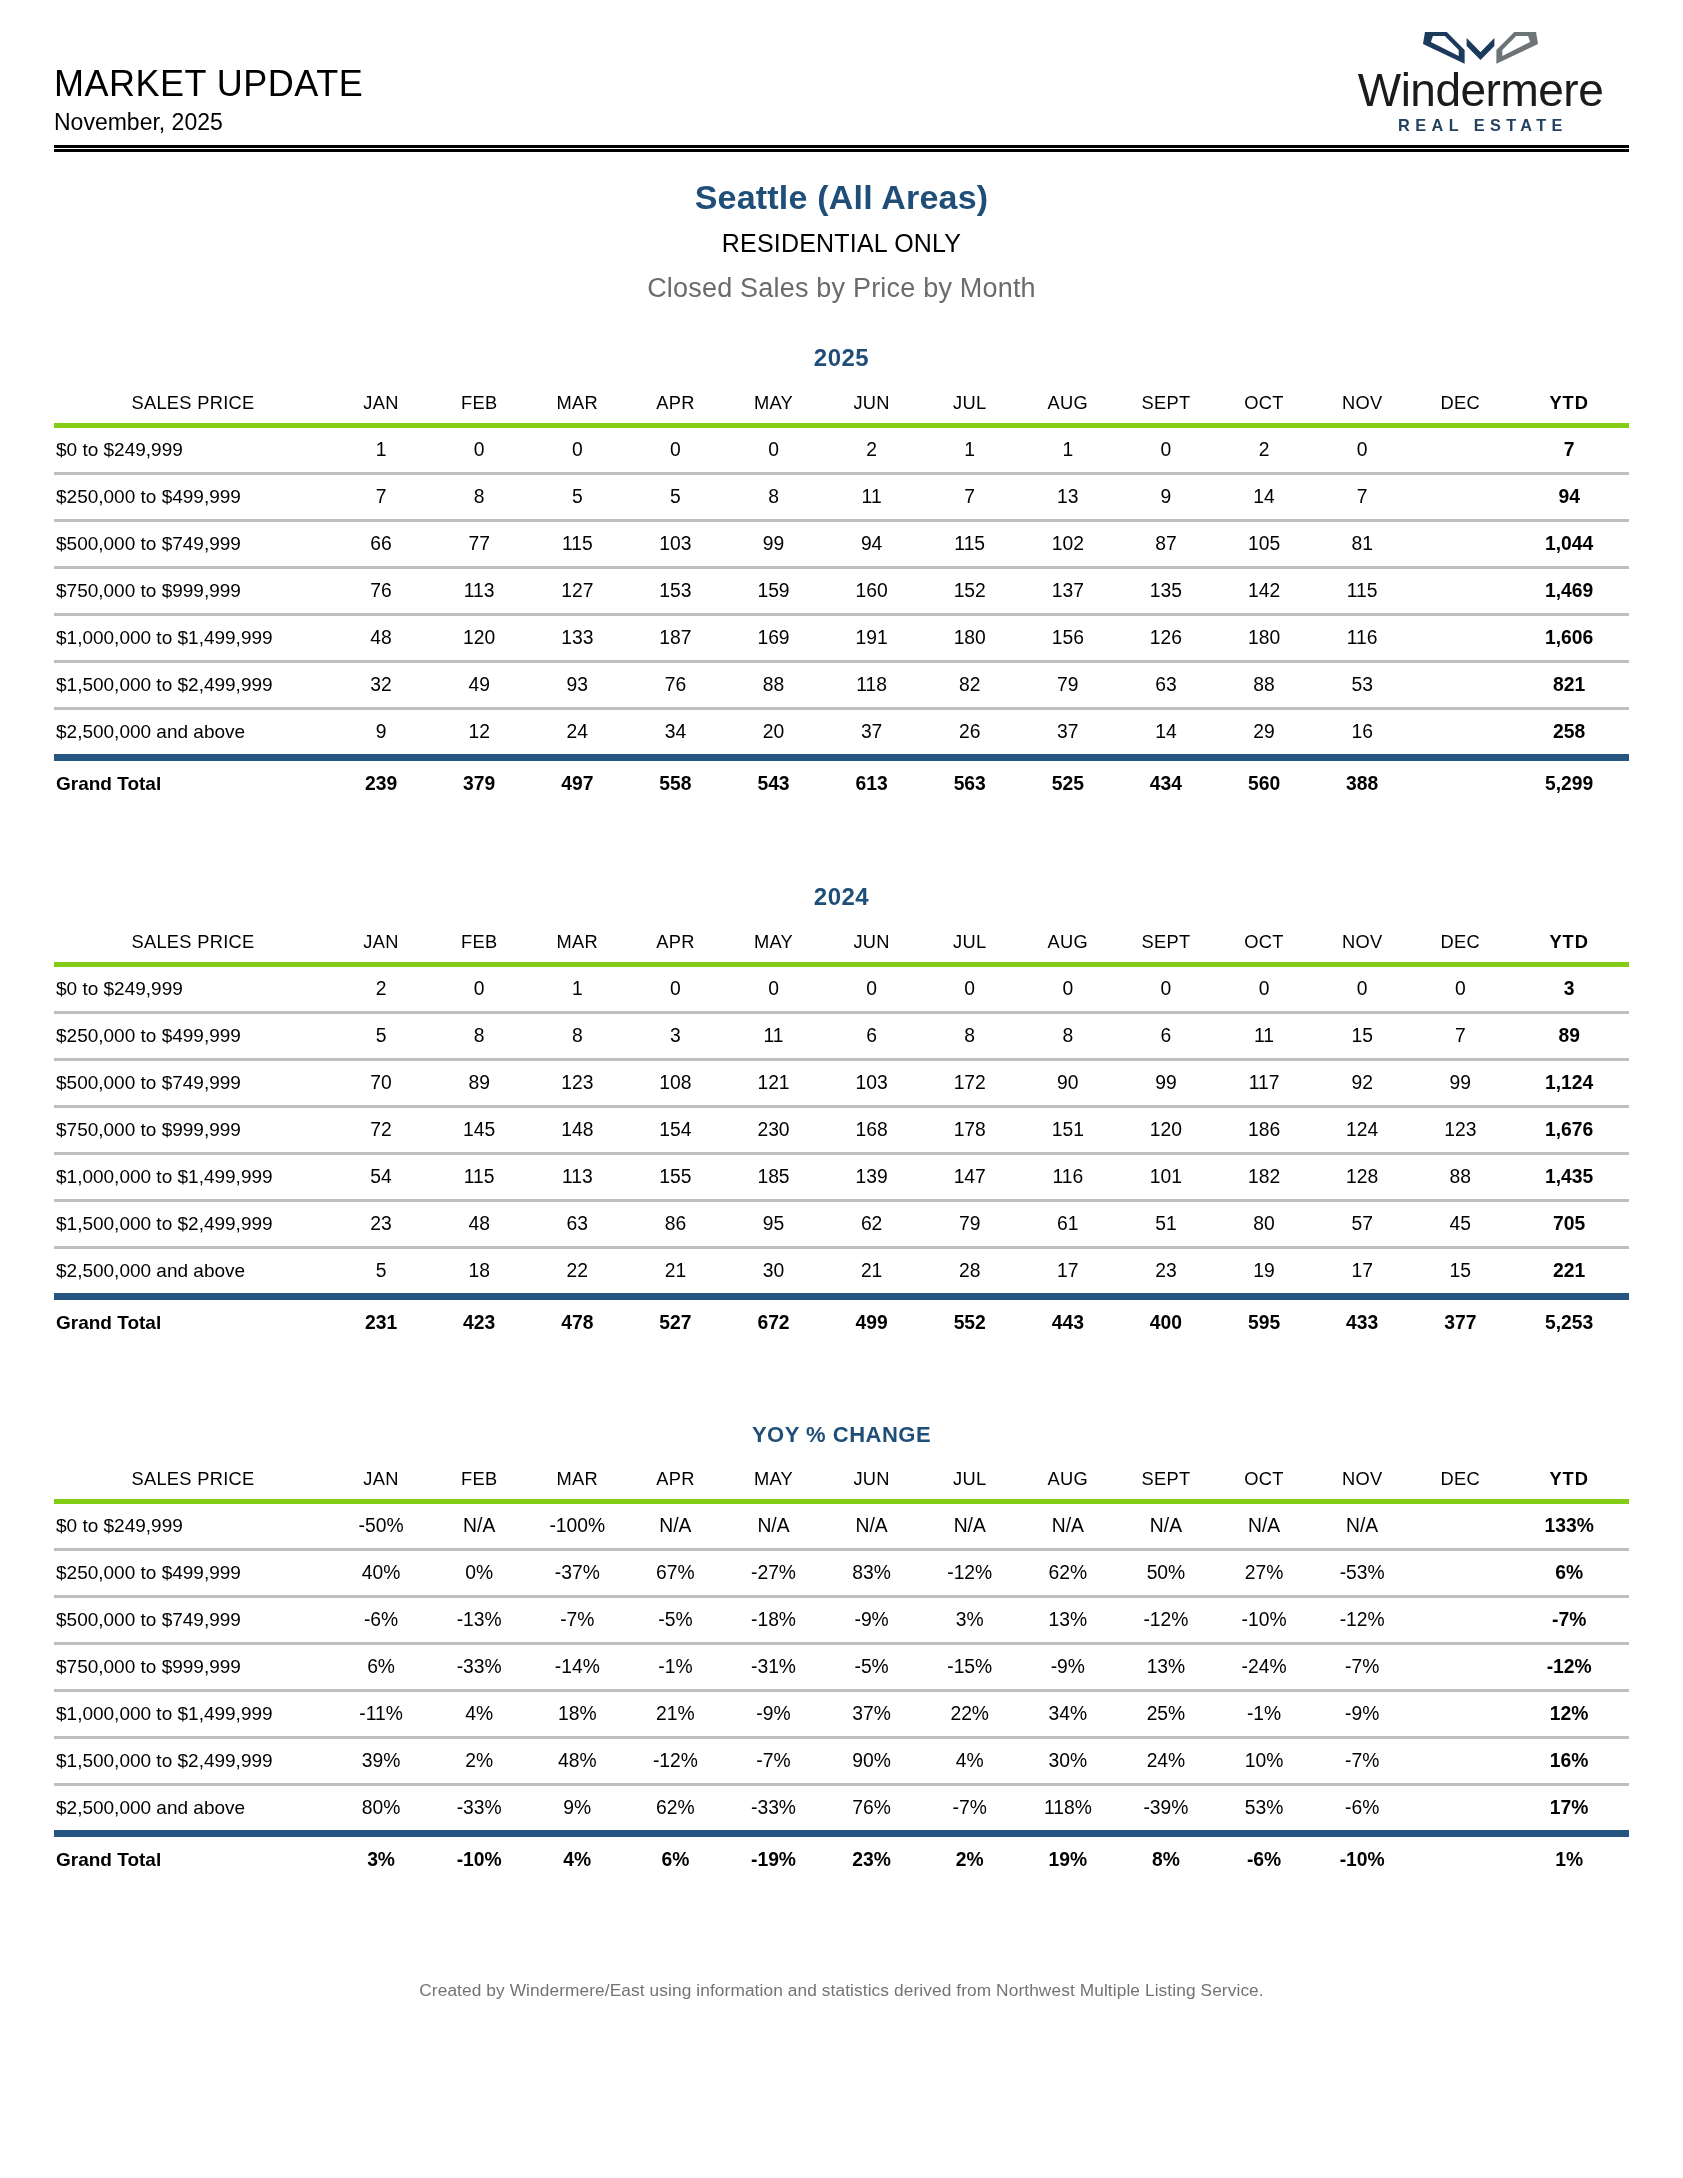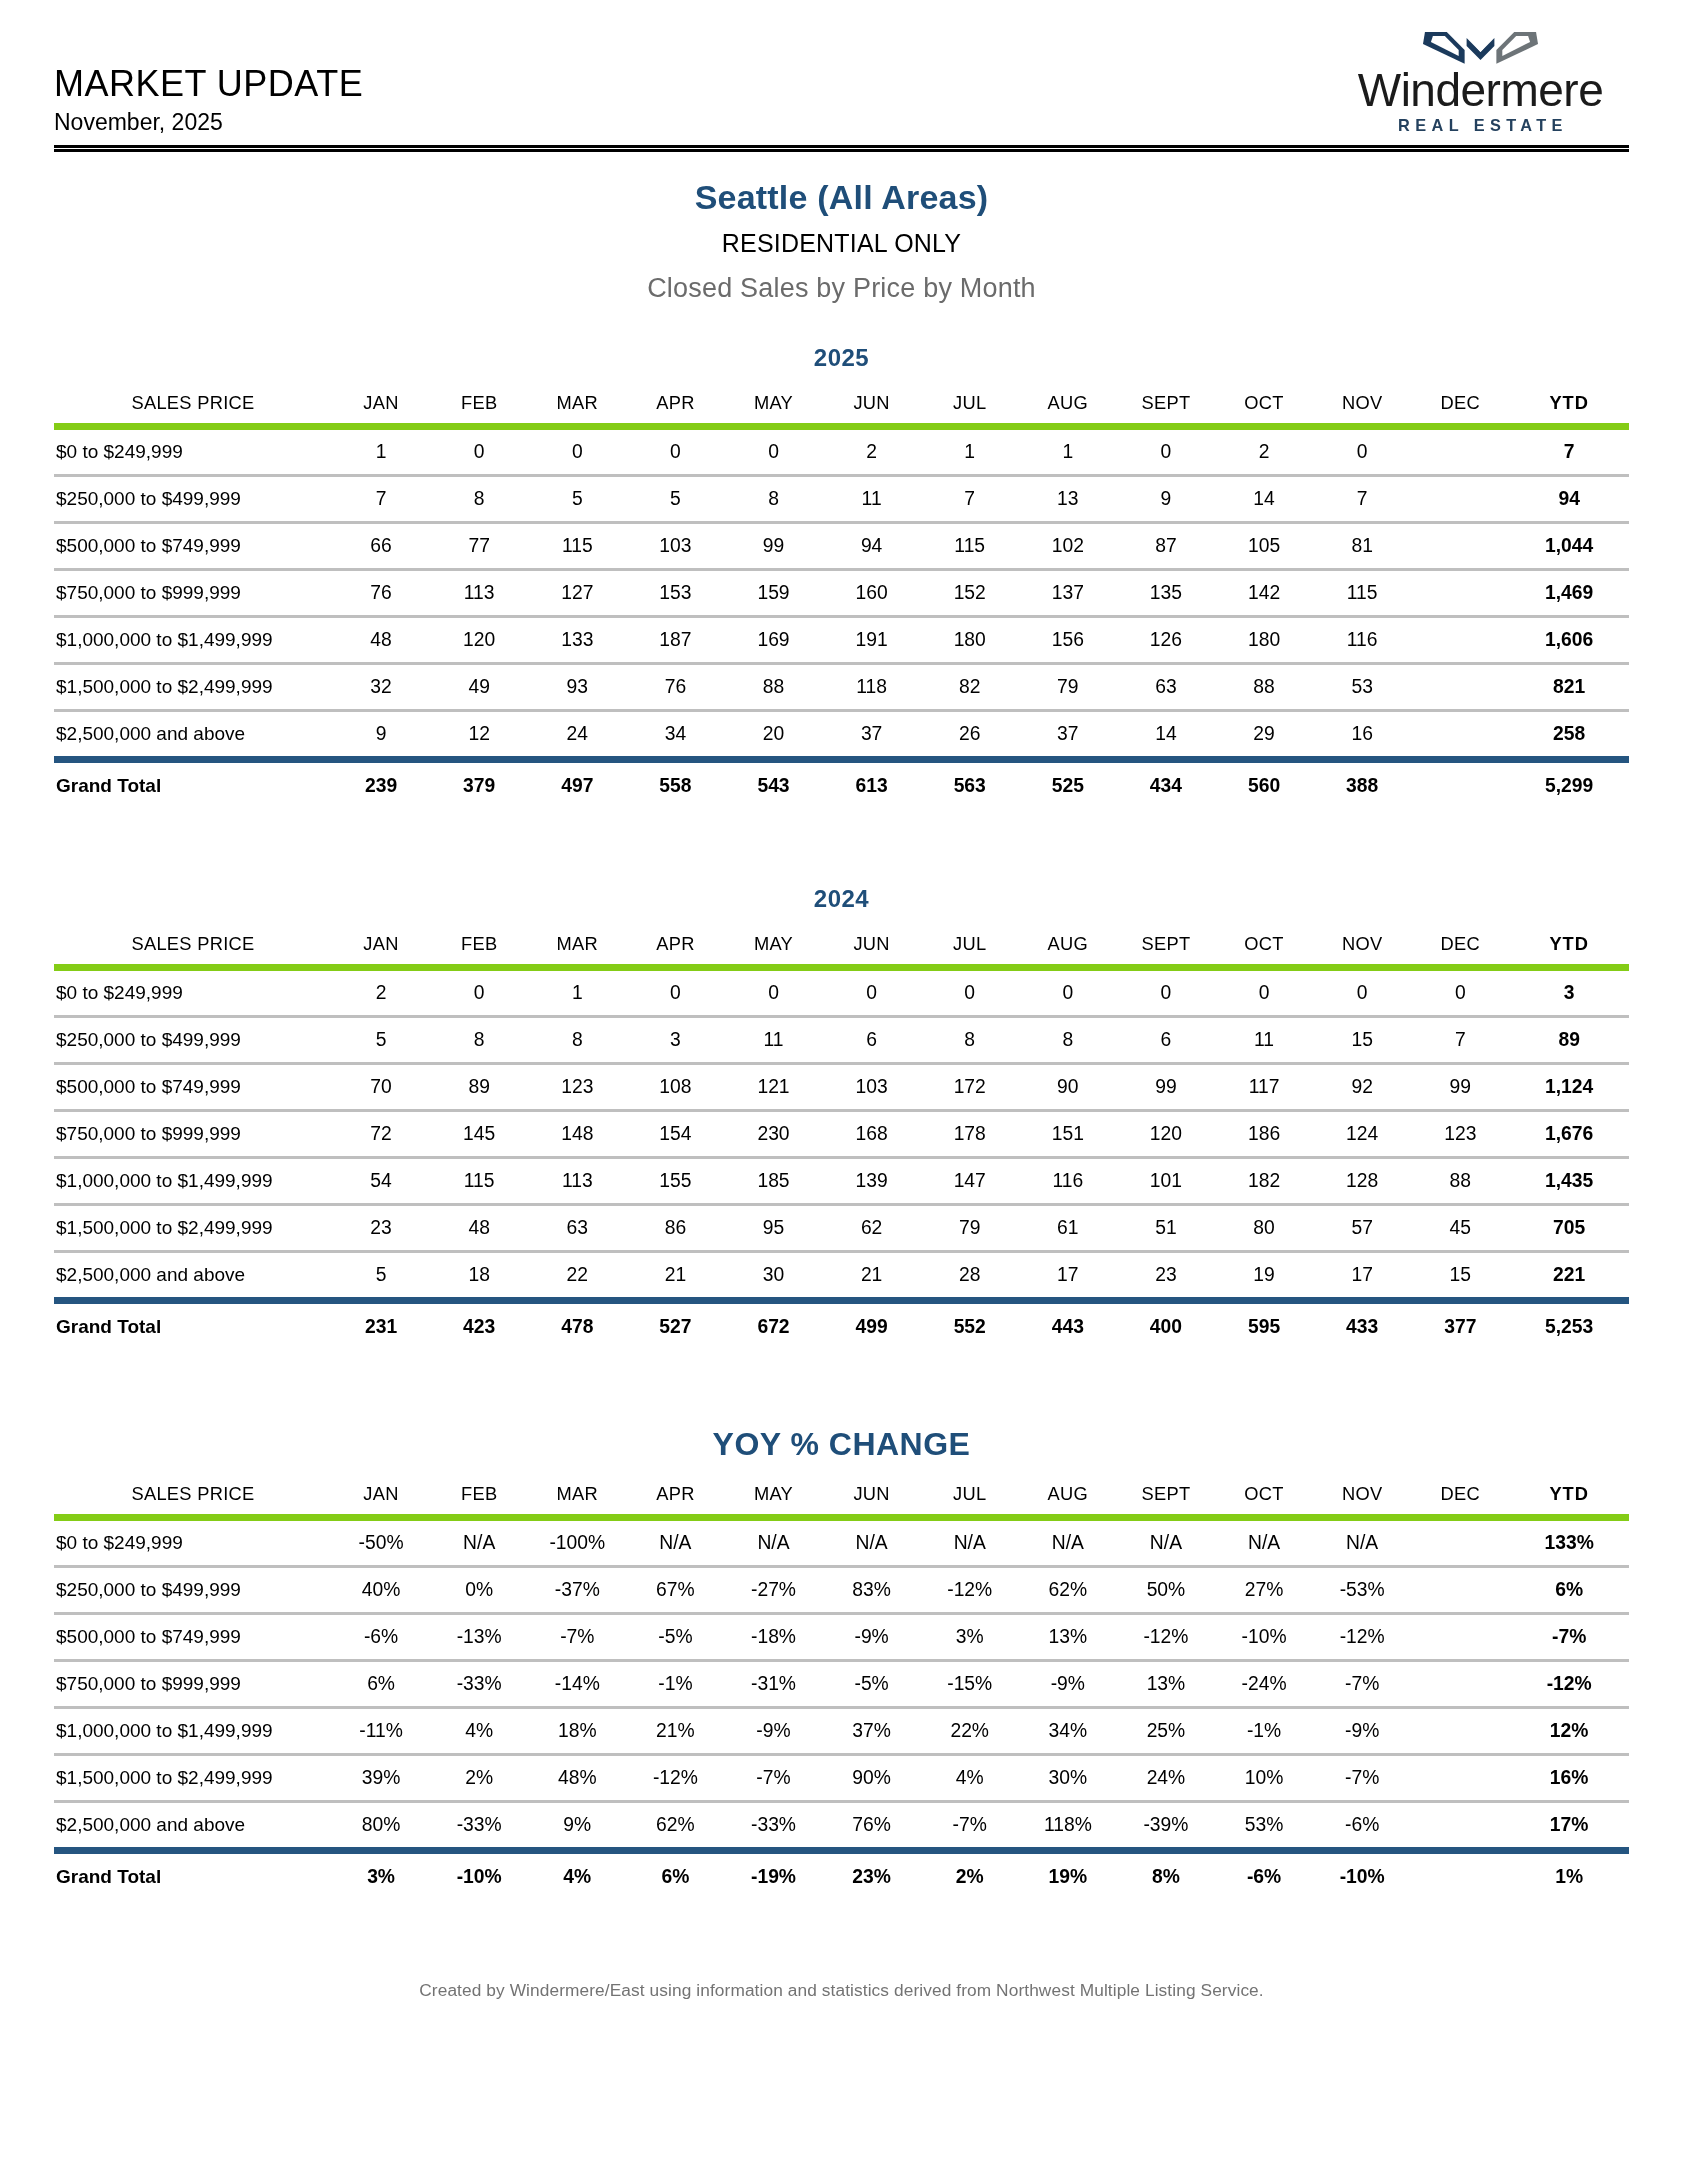--- a/index.html
+++ b/index.html
@@ -106,21 +106,21 @@
   }
 
   
   .section-heading {
     text-align: center;
     font-size: 24px;
     font-weight: 700;
     color: #1f4e79;
     letter-spacing: 0.5px;
   }
-  .section-heading.bold { font-weight: 700; font-size: 32px; }
+  .section-heading.bold { font-weight: 700; font-size: 22px; }
 
   
   table.grid {
     width: 100%;
     border-collapse: collapse;
     table-layout: fixed;
     font-size: 19px;
   }
   table.grid col.c-label { width: 17.2%; }
   table.grid col.c-mon   { width: 6.07%; }
@@ -133,21 +133,21 @@
     padding: 6px 0 9px 0;
     color: #000;
     letter-spacing: 0.3px;
   }
   table.grid th.label-h {
     text-align: center;
     padding-left: 0;
   }
   table.grid th.ytd-h { font-weight: 700; letter-spacing: 1px; }
 
-  table.grid thead tr.headrow { border-bottom: 7px solid #84cc16; }
+  table.grid thead tr.headrow { border-bottom: 5px solid #84cc16; }
 
   table.grid td {
     text-align: center;
     padding: 11px 0 11px 0;
     font-size: 19.3px;
     color: #000;
     border-bottom: 3px solid #bfbfbf;
     height: 46px;
   }
   table.grid td.label {

